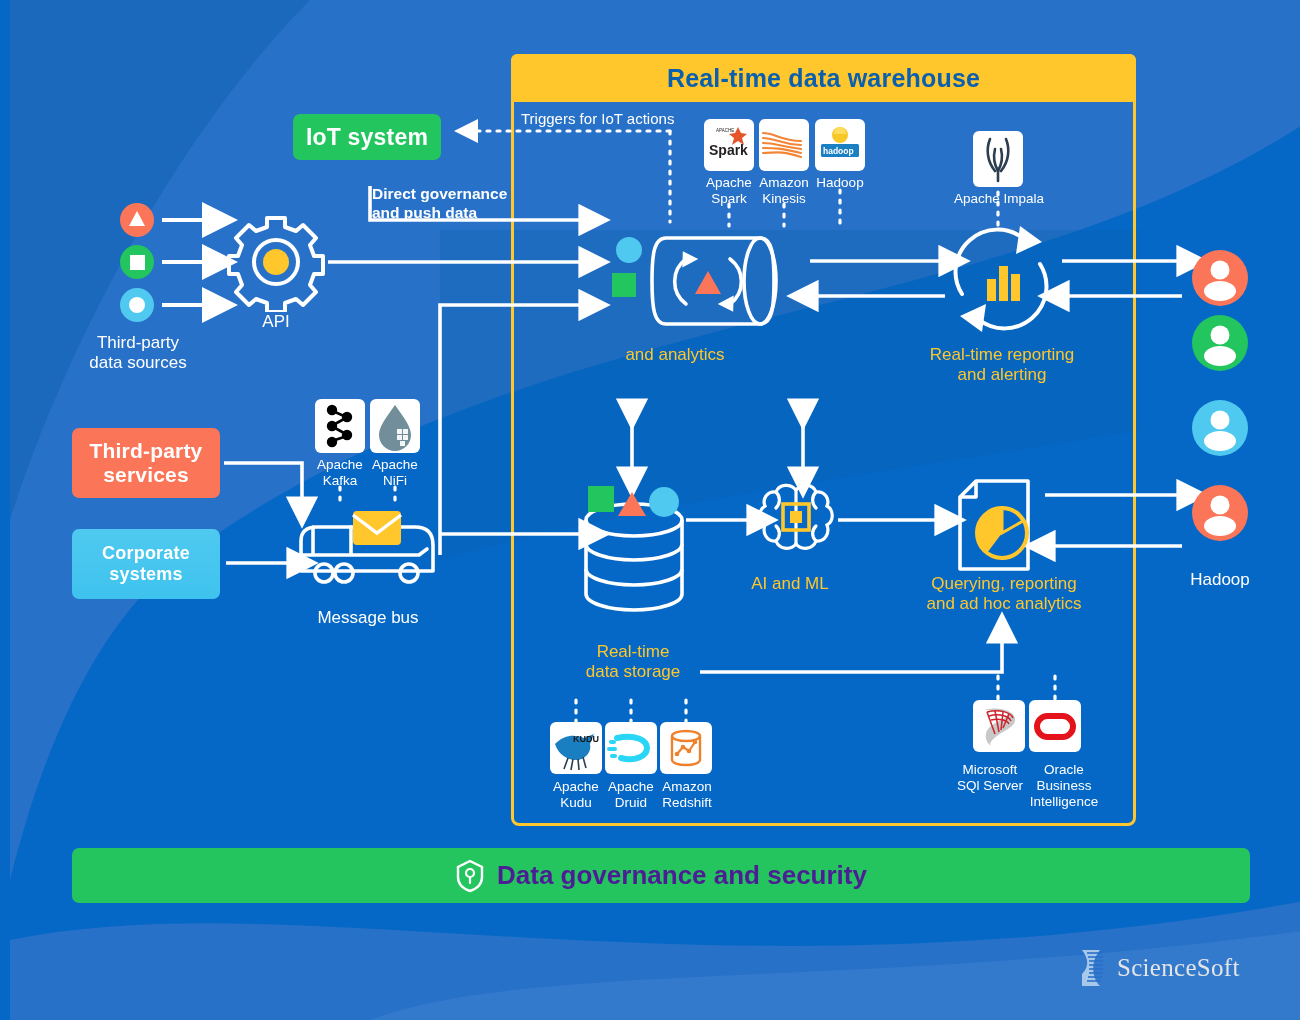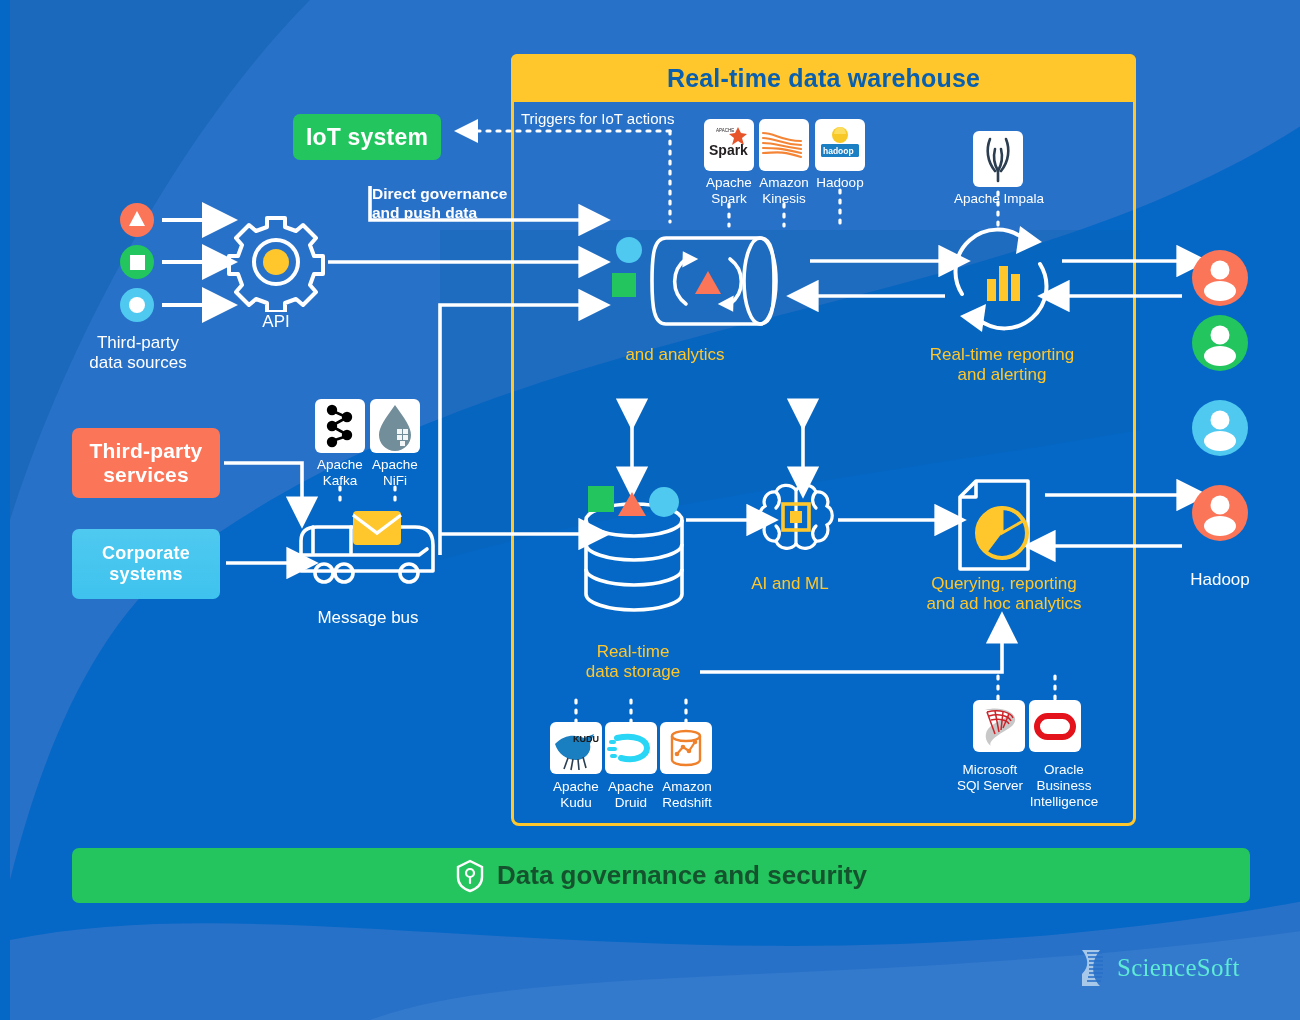--- a/index.html
+++ b/index.html
@@ -49,23 +49,23 @@
     position:absolute;background:#fff;border-radius:6px;
     display:flex;align-items:center;justify-content:center;overflow:hidden;
   }
 
   
   #gov{
     position:absolute;left:62px;top:848px;width:1178px;height:55px;
     background:#24c55e;border-radius:7px;display:flex;align-items:center;
     justify-content:center;gap:12px;z-index:3;
   }
-  #gov .t{color:#14532d;font-size:26px;font-weight:bold;}
+  #gov .t{color:#4c1d95;font-size:26px;font-weight:bold;}
   #logo{position:absolute;left:1068px;top:948px;display:flex;align-items:center;gap:7px;z-index:3;}
-  #logo .nm{color:#5eead4;font-size:25px;letter-spacing:.3px;font-family:"Liberation Serif",serif;}
+  #logo .nm{color:#e5e5e5;font-size:25px;letter-spacing:.3px;font-family:"Liberation Serif",serif;}
 </style>
 </head>
 <body>
 
 <div id="stage">
 
   <svg class="bg" viewBox="0 0 1300 1020" preserveAspectRatio="none">
     <rect x="0" y="0" width="1300" height="1020" fill="#0568c6"></rect>
     <path d="M0,0 L1300,0 L1300,120 C980,330 520,300 170,560 C80,630 30,760 0,880 Z" fill="#2871c8"></path>
     <path d="M0,0 L300,0 C180,120 60,330 0,520 Z" fill="#0a5fae" opacity="0.45"></path>

